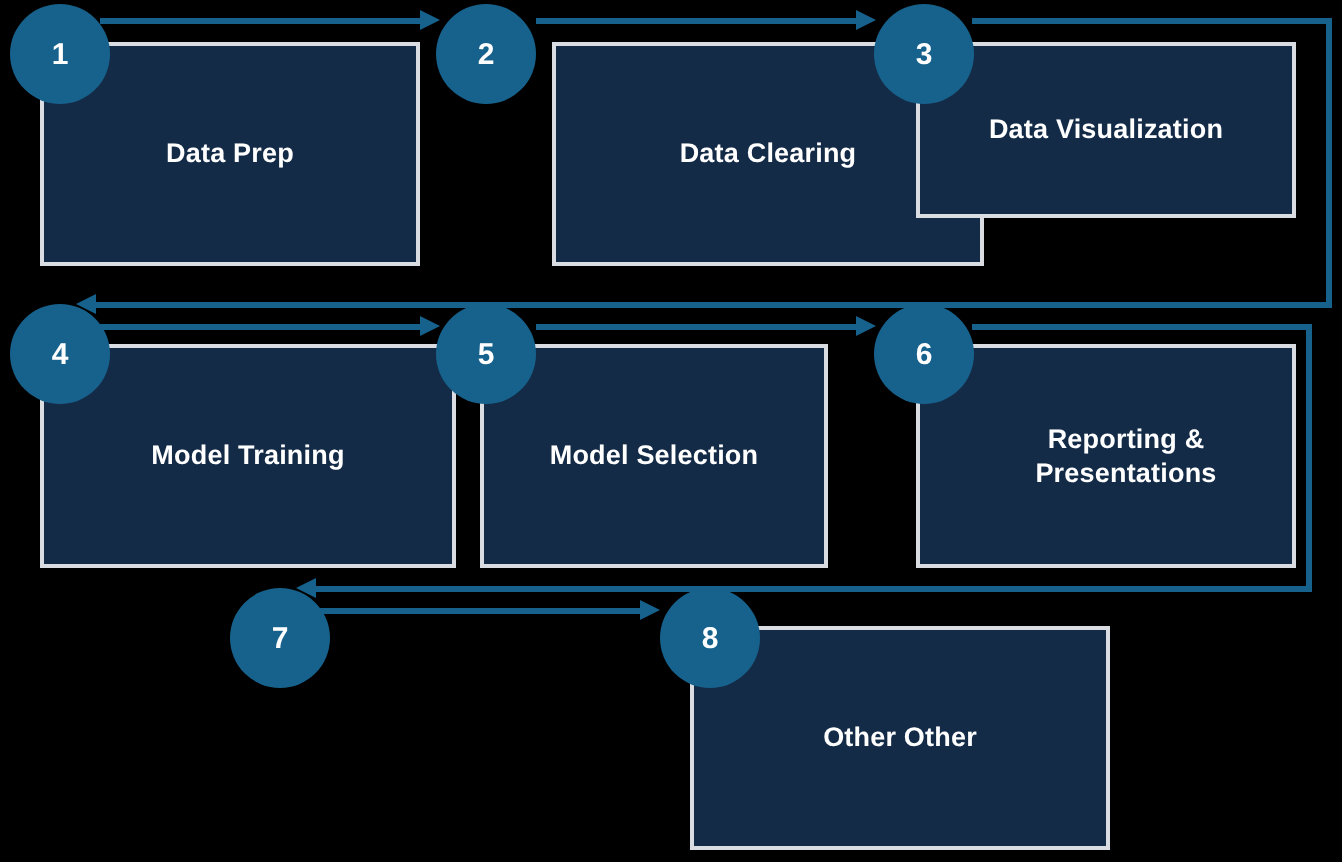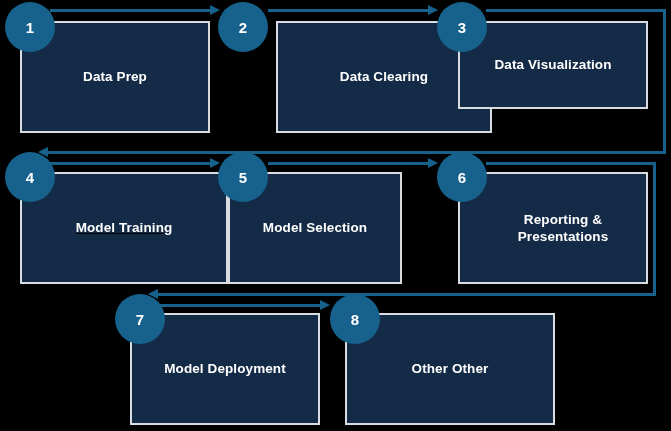--- a/index.html
+++ b/index.html
@@ -116,34 +116,31 @@
   <div class="node-box" style="left:20px; top:21px; width:190px; height:112px;">
     <span class="node-label">Data Prep</span>
   </div>
   <div class="node-box" style="left:240px; top:21px; width:216px; height:112px;margin-left:36px;">
     <span class="node-label">Data Clearing</span>
   </div>
   <div class="node-box" style="left:458px; top:21px; width:190px; height:88px;">
     <span class="node-label">Data Visualization</span>
   </div>
 
-  <div class="node-box" style="left:20px; top:172px; width:208px; height:112px;text-decoration:underline;">
+  <div class="node-box" style="left:20px; top:172px; width:208px; height:112px;">
     <span class="node-label">Model Training</span>
   </div>
-  <div class="node-box" style="left:228px; top:172px; width:174px; height:112px;">
+  <div class="node-box" style="left:240px; top:172px; width:174px; height:112px;">
     <span class="node-label">Model Selection</span>
   </div>
   <div class="node-box" style="left:458px; top:172px; width:190px; height:112px;padding-left:20px;">
     <span class="node-label">Reporting &amp;
 Presentations</span>
   </div>
 
-  <div class="node-box" style="left:130px; top:313px; width:190px; height:112px;">
-    <span class="node-label">Model Deployment</span>
-  </div>
   <div class="node-box" style="left:345px; top:313px; width:210px; height:112px;">
     <span class="node-label">Other Other</span>
   </div>
 
   <div class="step-badge" style="left:5px; top:2px;">
     <span>1</span>
   </div>
   <div class="step-badge" style="left:218px; top:2px;">
     <span>2</span>
   </div>

